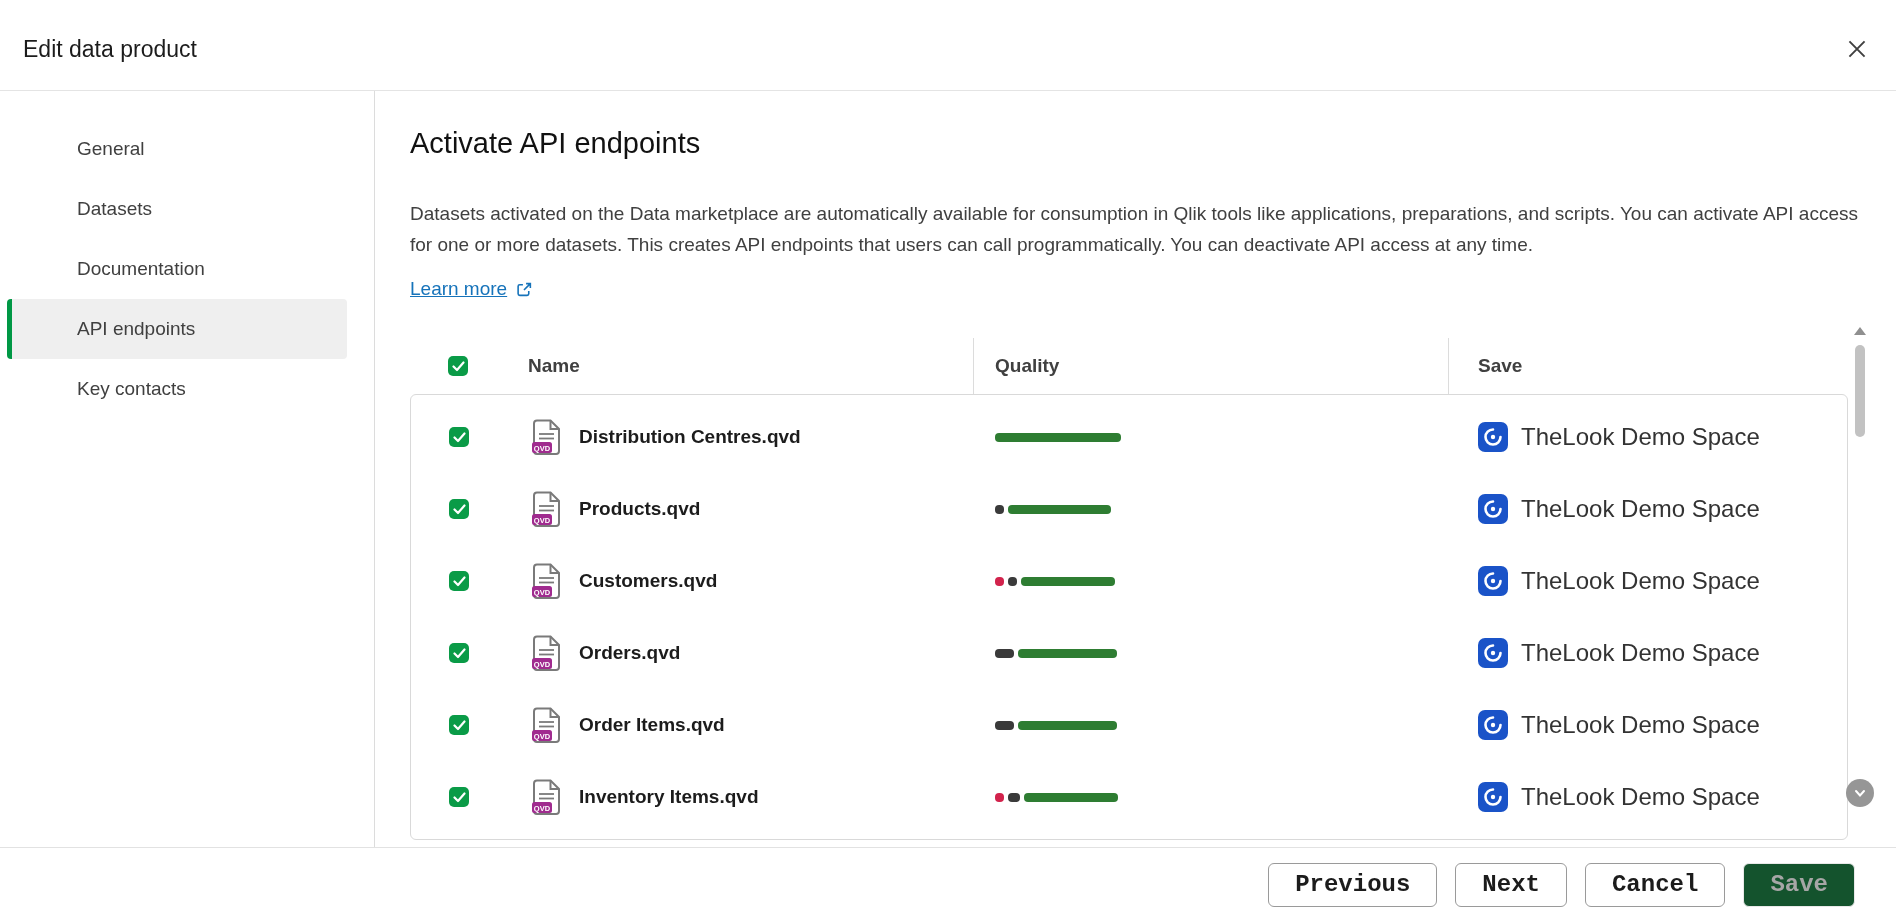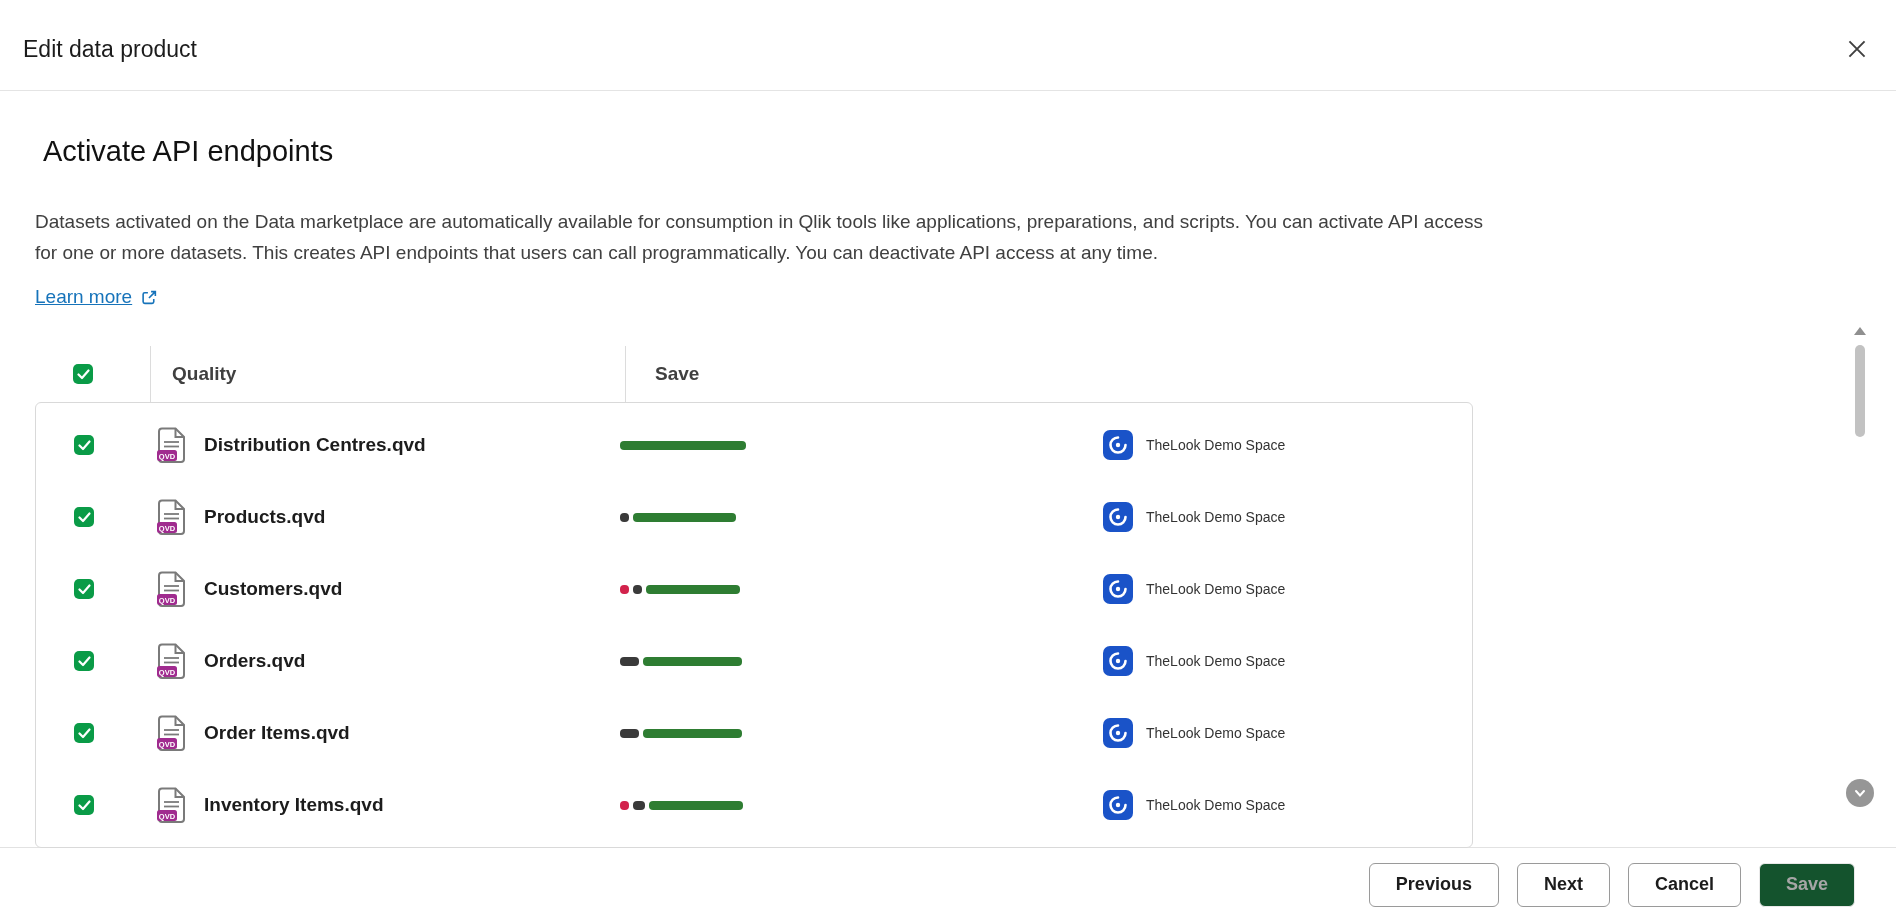--- a/index.html
+++ b/index.html
@@ -31,21 +31,21 @@
   .nav-item {
     height: 60px; display: flex; align-items: center;
     margin: 0 27px 0 7px; padding-left: 65px;
     border-left: 5px solid transparent; border-radius: 4px;
     font-size: 19px; color: #404040; cursor: pointer;
   }
   .nav-item.selected { background: #efefef; border-left-color: var(--accent-green, #009845); }
 
   
   .main { flex: 1 1 auto; position: relative; padding: 36px 0 0 35px; min-width: 0; }
-  .page-heading { font-size: 29px; font-weight: 400; color: #111; margin: 8px; }
+  .page-heading { font-size: 29px; font-weight: 400; color: #111; margin: 0; }
   .description { font-size: 19px; line-height: 31px; color: #404040; max-width: 1460px; margin: 38px 0 8px 0; }
   .learn-more {
     display: inline-flex; align-items: center; gap: 9px;
     margin-top: 10px; font-size: 19px;
     color: var(--link-blue, #1673ba); text-decoration: underline; cursor: pointer;
   }
   .learn-more svg { flex: 0 0 auto; }
 
   
   .table-wrap { margin-top: 38px; width: 1438px; position: relative; }
@@ -69,21 +69,21 @@
   }
   .checkbox svg { display: block; }
 
   .qvd-icon { width: 34px; height: 38px; margin-right: 16px; line-height: 0; flex: 0 0 auto; }
   .ds-name { font-size: 19px; font-weight: 700; color: #1c1c1c; white-space: nowrap; }
 
   .quality-bar { display: flex; align-items: center; gap: 4px; }
   .q-seg { height: 9px; border-radius: 4px; }
 
   .space-icon { width: 30px; height: 30px; margin-right: 13px; line-height: 0; flex: 0 0 auto; }
-  .space-name { font-size: 14px; color: #333; white-space: nowrap; }
+  .space-name { font-size: 24px; color: #333; white-space: nowrap; }
 
   
   .scrollbar {
     position: absolute; top: 236px; right: 28px;
     width: 16px; height: 480px;
     display: flex; flex-direction: column; align-items: center;
   }
   .scroll-up-arrow {
     width: 0; height: 0;
     border-left: 6px solid transparent; border-right: 6px solid transparent;
@@ -99,62 +99,82 @@
 
   
   .dialog-footer {
     flex: 0 0 74px;
     border-top: 1px solid #e2e2e2;
     display: flex; align-items: center; justify-content: flex-end;
     gap: 18px; padding-right: 41px;
   }
   .btn {
     height: 44px; padding: 0 26px;
-    font-size: 18px; font-weight: 600; color: #1c1c1c;
+    font-size: 24px; font-weight: 600; color: #1c1c1c;
     background: #fff; border: 1px solid #9a9a9a; border-radius: 6px;
-    cursor: pointer; font-family: Liberation Sans, sans-serif;
+    cursor: pointer; font-family: Liberation Mono, monospace;
   }
   .btn-disabled { background: #14532d; border-color: #e9e9e9; color: #a6a6a6; cursor: default; }
 </style>
 </head>
 <body>
 
 <div class="dialog">
 
   <header class="dialog-header">
     <h1 class="dialog-title">Edit data product</h1>
     <button class="close-btn" aria-label="Close">
       <svg width="22" height="22" viewBox="0 0 16 16">
           <path d="M2.5 2.5 L13.5 13.5 M13.5 2.5 L2.5 13.5" stroke="#404040" stroke-width="1.4" fill="none"></path>
         </svg>
     </button>
   </header>
 
   <div class="dialog-body">
 
+    <nav class="sidebar" id="sidebar">
+        <div class="nav-item">
+          <span>General</span>
+        </div>
+        <div class="nav-item">
+          <span>Datasets</span>
+        </div>
+        <div class="nav-item">
+          <span>Documentation</span>
+        </div>
+        <div class="nav-item selected">
+          <span>API endpoints</span>
+        </div>
+        <div class="nav-item">
+          <span>Key contacts</span>
+        </div>
+      </nav>
 
     <main class="main">
       <h2 class="page-heading">Activate API endpoints</h2>
       <p class="description">Datasets activated on the Data marketplace are automatically available for consumption in Qlik tools like applications, preparations, and scripts. You can activate API access for one or more datasets. This creates API endpoints that users can call programmatically. You can deactivate API access at any time.</p>
       <a class="learn-more">
         <span>Learn more</span>
         <svg width="17" height="17" viewBox="0 0 16 16">
           <path d="M6.5 3.5 H3.5 A1.5 1.5 0 0 0 2 5 v7 A1.5 1.5 0 0 0 3.5 13.5 h7 A1.5 1.5 0 0 0 12 12 V9.5" stroke="var(--link-blue,#1673ba)" stroke-width="1.5" fill="none"></path>
           <path d="M9.5 2.5 h4 v4 M13 3 L7.5 8.5" stroke="var(--link-blue,#1673ba)" stroke-width="1.5" fill="none"></path>
         </svg>
       </a>
 
       <div class="table-wrap">
         <div class="table-header">
           <div class="hcell col-select">
             <span class="checkbox checked" id="select-all">
               <svg width="13" height="11" viewBox="0 0 13 11">
                   <path d="M1.5 5.5 L5 9 L11.5 1.5" stroke="#fff" stroke-width="2.2" fill="none" stroke-linecap="round" stroke-linejoin="round"></path>
                 </svg>
             </span>
+          </div>
+          <div class="hcell col-name">
+            <span class="header-label">Name</span>
           </div>
           <div class="hcell col-quality">
             <span class="header-label">Quality</span>
           </div>
           <div class="hcell col-space">
             <span class="header-label">Save</span>
           </div>
         </div>
         <div class="table-body" id="table-body">
             <div class="row">

